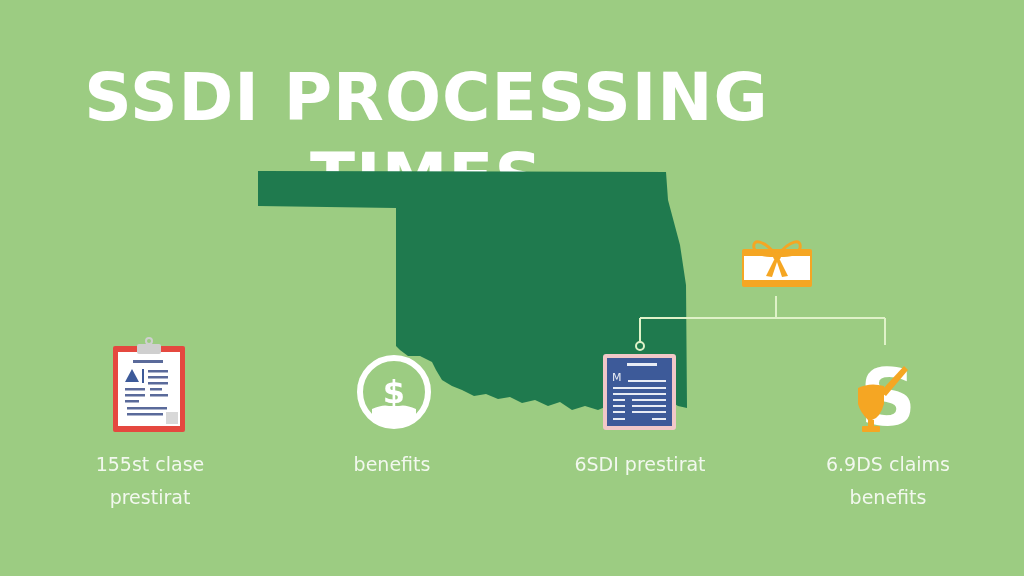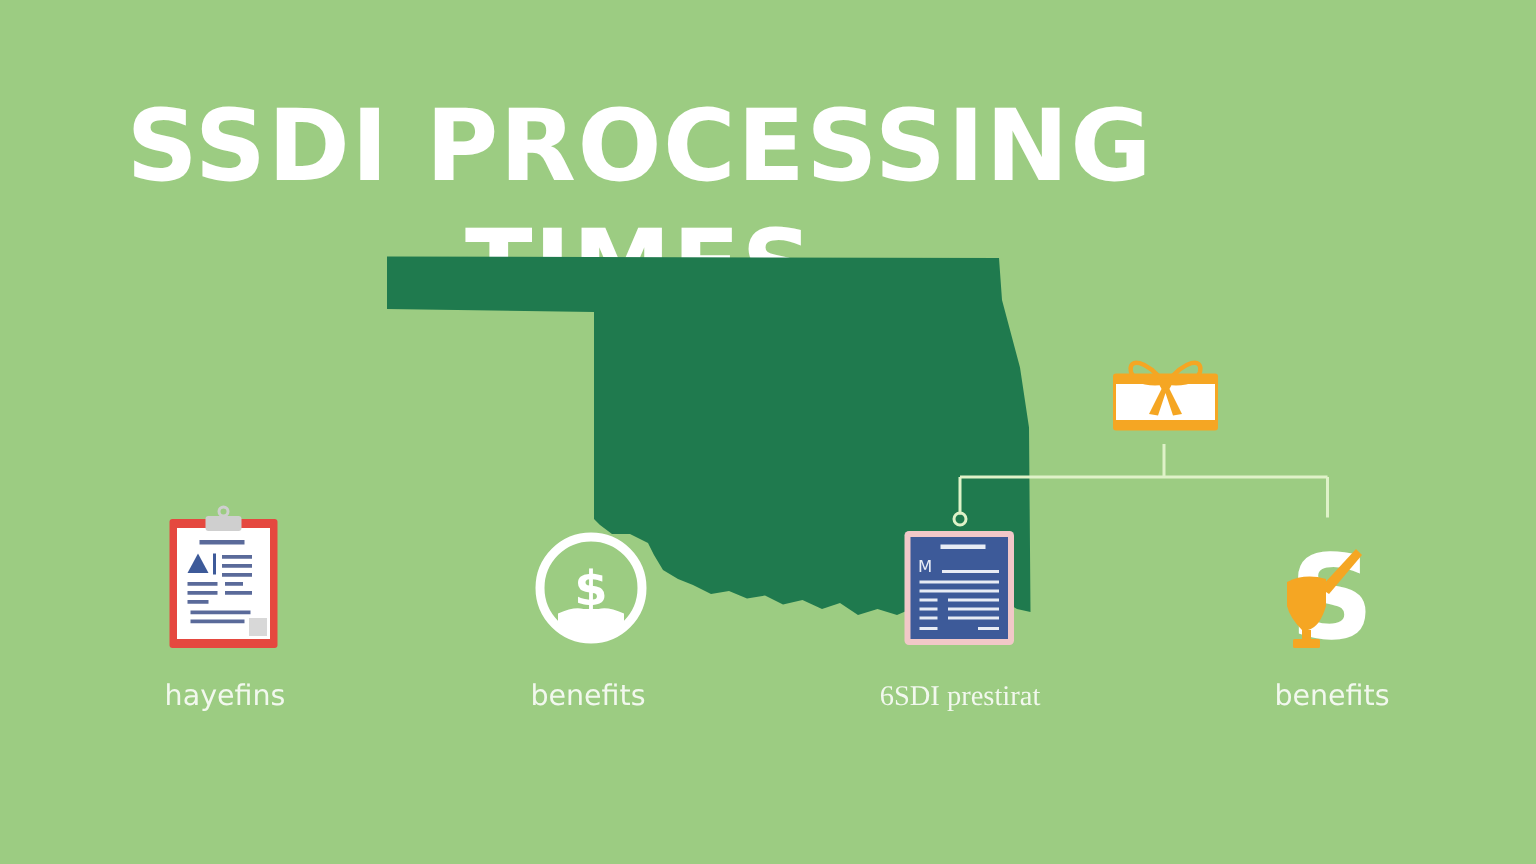--- a/index.html
+++ b/index.html
@@ -102,23 +102,25 @@
   <g>
     <text x="888" y="425" text-anchor="middle" font-family="DejaVu Sans, sans-serif" font-weight="bold" font-size="78" fill="#ffffff">S</text>
     <path d="M858,388 Q870,382 884,386 L884,404 Q880,418 872,420 L868,420 Q860,412 858,404 Z" fill="#f5a623"></path>
     <rect x="868" y="420" width="6" height="6" fill="#f5a623"></rect>
     <rect x="862" y="426" width="18" height="6" rx="1" fill="#f5a623"></rect>
     <path d="M880,392 L904,366 L908,370 L886,396 Z" fill="#f5a623"></path>
   </g>
 </svg>
 
 <div class="caption" style="left:40px; top:448px;">
-  <div>hayefins</div>
+  <div>155st clase</div>
+  <div>prestirat</div>
 </div>
 <div class="caption" style="left:282px; top:448px;">
   <div>benefits</div>
 </div>
-<div class="caption" style="left:530px; top:448px;font-family:Liberation Serif, serif;">
+<div class="caption" style="left:530px; top:448px;">
   <div>6SDI prestirat</div>
 </div>
 <div class="caption" style="left:778px; top:448px;">
+  <div>6.9DS claims</div>
   <div>benefits</div>
 </div>
 
 </body></html>

